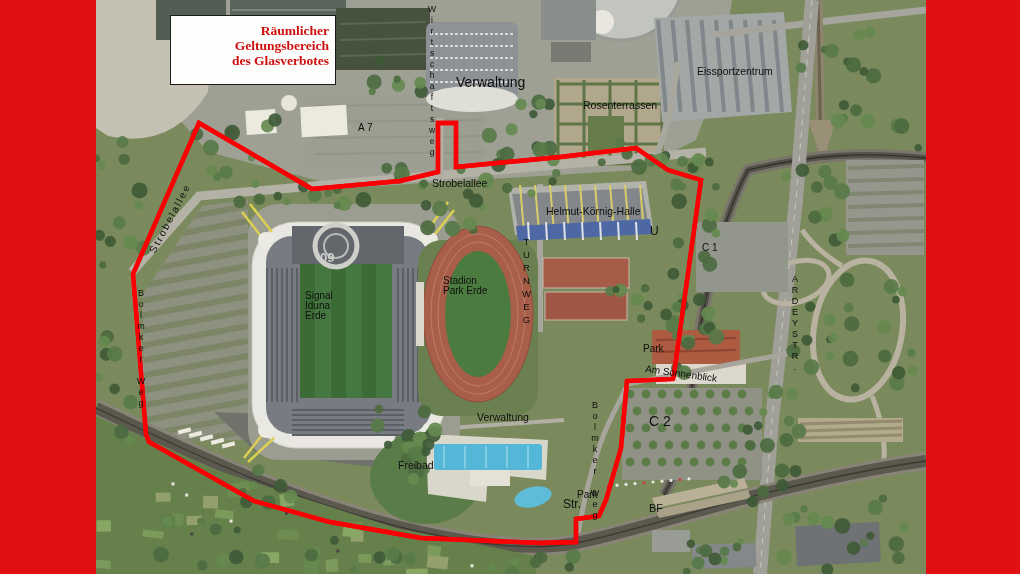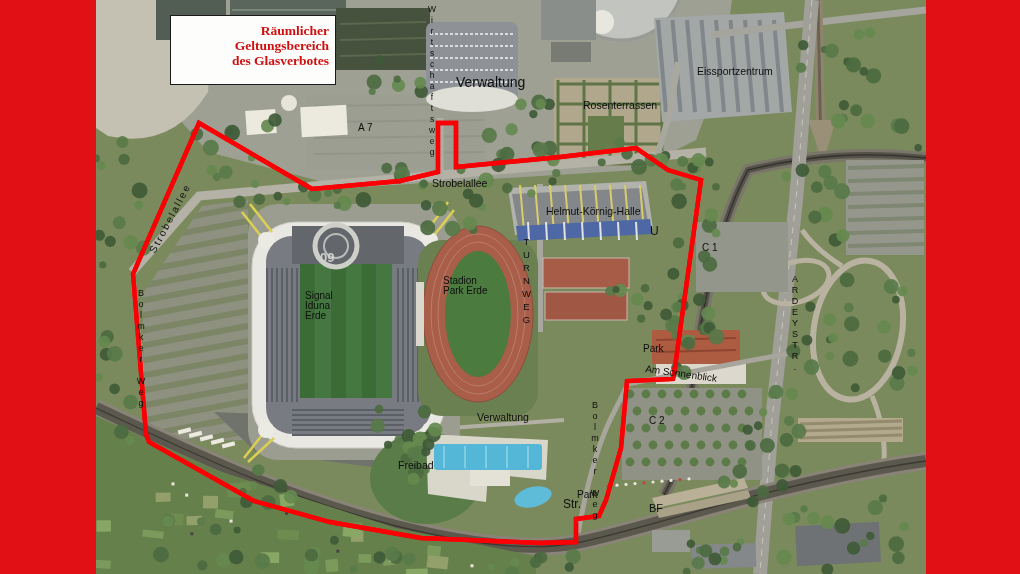--- a/index.html
+++ b/index.html
@@ -752,21 +752,21 @@
     <div class="lbl vlabel" style="left:426px;top:236px;font-size:9.5px;letter-spacing:2px">TURNWEG</div>
     <div class="lbl" style="left:554px;top:226px;font-size:12px">U</div>
     <div class="lbl" style="left:606px;top:243px;font-size:10px">C 1</div>
     <div class="lbl" style="left:209px;top:291px;font-size:10px">Signal</div>
     <div class="lbl" style="left:209px;top:301px;font-size:10px">Iduna</div>
     <div class="lbl" style="left:209px;top:311px;font-size:10px">Erde</div>
     <div class="lbl" style="left:347px;top:276px;font-size:10px">Stadion</div>
     <div class="lbl" style="left:347px;top:286px;font-size:10px">Park Erde</div>
     <div class="lbl" style="left:547px;top:344px;font-size:10px">Park</div>
     <div class="lbl" style="left:550px;top:364px;font-size:10px;transform:rotate(8deg);transform-origin:0 0">Am Sonnenblick</div>
-    <div class="lbl" style="left:553px;top:416px;font-size:10px">C 2</div>
+    <div class="lbl" style="left:553px;top:416px;font-size:14px">C 2</div>
     <div class="lbl vlabel" style="left:40px;top:288px;font-size:9px">Bolmker Weg</div>
     <div class="lbl vlabel" style="left:494px;top:400px;font-size:9px">Bolmker Weg</div>
     <div class="lbl" style="left:481px;top:490px;font-size:10px">Park</div>
     <div class="lbl" style="left:467px;top:499px;font-size:12px">Str.</div>
     <div class="lbl" style="left:553px;top:503px;font-size:11px;font-weight:normal">BF</div>
     <div class="lbl" style="left:381px;top:412px">Verwaltung</div>
     <div class="lbl" style="left:302px;top:460px">Freibad</div>
     <div class="lbl vlabel" style="left:694px;top:274px;font-size:9px">ARDEYSTR.</div>
   </div>
 </div>

